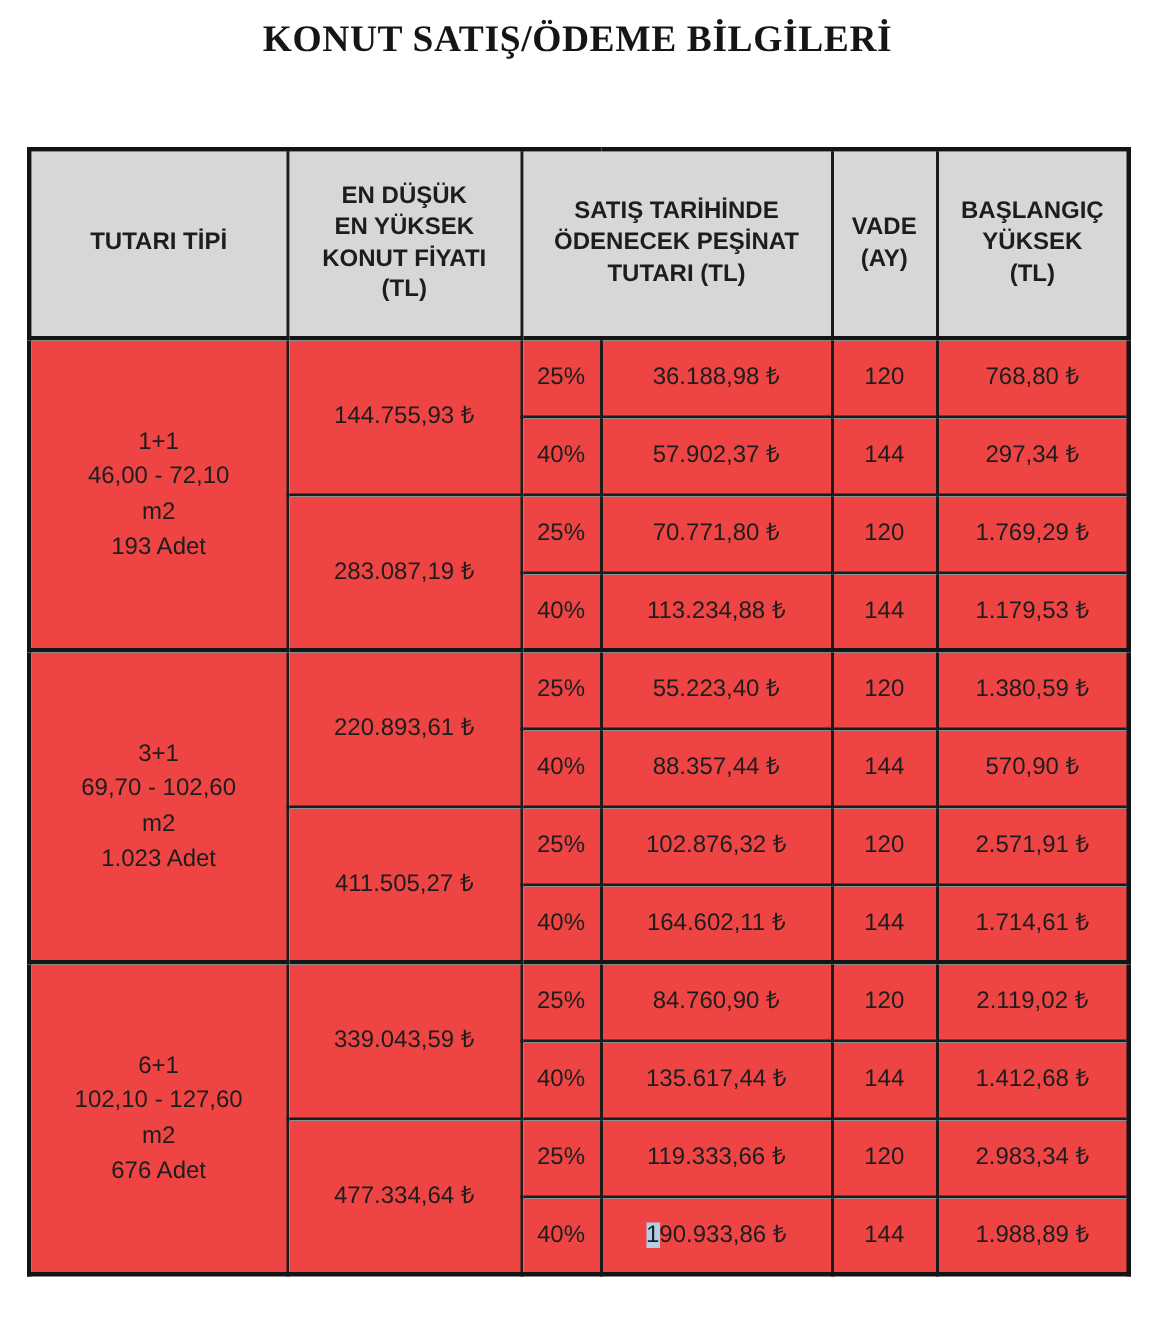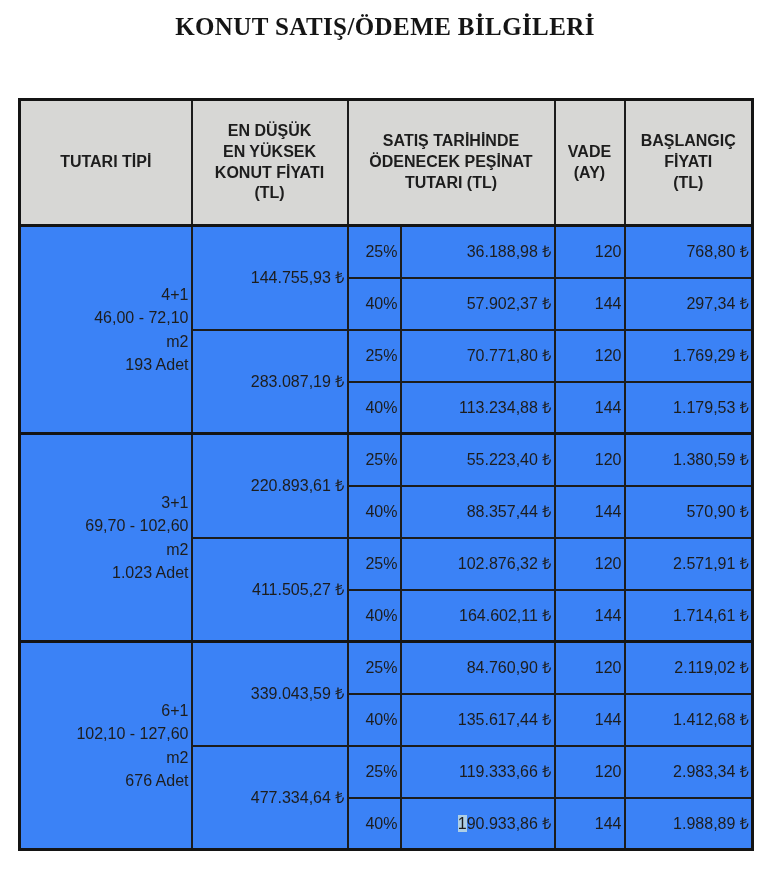--- a/index.html
+++ b/index.html
@@ -46,25 +46,24 @@
   .payment-table thead tr { height: 126px; }
   .payment-table thead th {
     background: #d7d7d5;
     font-size: 16px;
     font-weight: bold;
     line-height: 1.3;
     border-bottom: 3px solid #141414;
   }
   .payment-table tbody tr { height: 52px; }
   .payment-table tbody td {
-    background: #3b82f6;
+    background: #ef4444;
     font-size: 16px;
     font-weight: normal;
     line-height: 1.45;
-    text-align: right;
   }
   .payment-table tbody tr.group-start td { border-top: 3px solid #141414; }
   .sel { background: #aecfe6; }
 </style>
 </head>
 <body>
 
 <div class="doc-title">KONUT SATIŞ/ÖDEME BİLGİLERİ</div>
 
 <table class="payment-table">
@@ -82,28 +81,28 @@
       <th>EN DÜŞÜK
 EN YÜKSEK
 KONUT FİYATI
 (TL)</th>
       <th colspan="2">SATIŞ TARİHİNDE
 ÖDENECEK PEŞİNAT
 TUTARI (TL)</th>
       <th>VADE
 (AY)</th>
       <th>BAŞLANGIÇ
-FİYATI
+YÜKSEK
 (TL)</th>
     </tr>
   </thead>
   <tbody>
 
     <tr class="group-start">
-      <td rowspan="4">4+1
+      <td rowspan="4">1+1
 46,00 - 72,10
 m2
 193 Adet</td>
       <td rowspan="2">144.755,93 ₺</td>
       <td>25%</td>
       <td>36.188,98 ₺</td>
       <td>120</td>
       <td>768,80 ₺</td>
     </tr>
     <tr>

